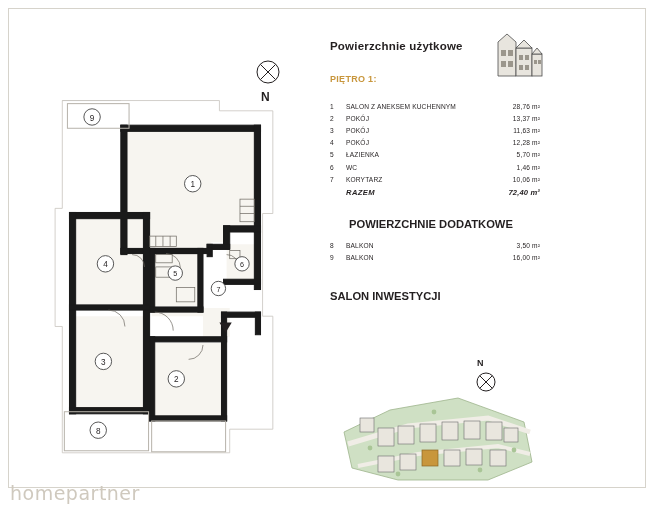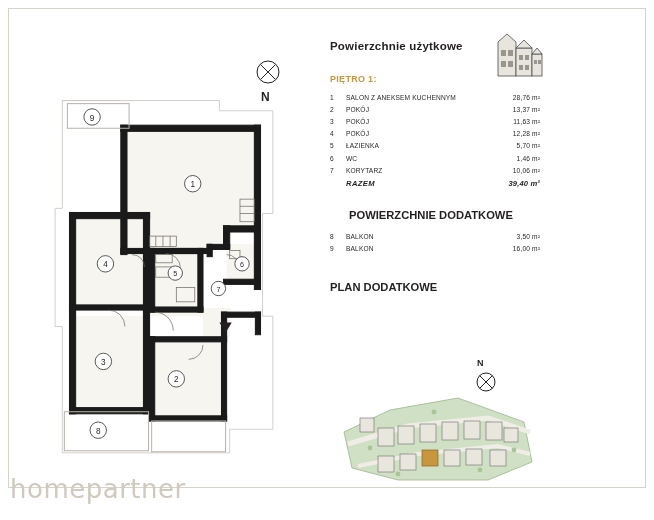--- a/index.html
+++ b/index.html
@@ -48,21 +48,21 @@
     top: 28px;
     width: 76px;
     height: 52px;
   }
   .section-label {
     font-size: 9px;
     font-weight: bold;
     color: #c8963c;
     letter-spacing: .3px;
     margin-top: 22px;
-    margin-bottom: 7px;
+    margin-bottom: 16px;
   }
   table.areas {
     border-collapse: collapse;
     width: 210px;
     font-size: 6.6px;
     letter-spacing: .15px;
   }
   table.areas td {
     padding: 2.6px 0 2.6px 0;
     vertical-align: top;
@@ -90,21 +90,21 @@
     font-size: 11.2px;
     font-weight: bold;
     margin-top: 26px;
   }
 
   
   .logo {
     position: absolute;
     left: 10px;
     bottom: 8px;
-    font-size: 26px;
+    font-size: 19px;
     color: #d9d5cd;
     letter-spacing: .5px;
     font-family: "DejaVu Sans", sans-serif;
   }
   .logo .b { color: #cfc9be; }
 
   
   .compass-main {
     position: absolute;
     left: 248px; top: 58px;
@@ -188,21 +188,21 @@
           <td class="area">1,46 m²</td>
         </tr>
         <tr>
           <td class="num">7</td>
           <td class="name">KORYTARZ</td>
           <td class="area">10,06 m²</td>
         </tr>
         <tr class="sum-row">
           <td class="num"></td>
           <td class="name">RAZEM</td>
-          <td class="area">39,40 m²</td>
+          <td class="area">72,40 m²</td>
         </tr>
       </tbody>
     </table>
 
     <div class="heading2">POWIERZCHNIE DODATKOWE</div>
 
     <table class="areas">
       <tbody>
         <tr>
           <td class="num">8</td>
@@ -210,21 +210,21 @@
           <td class="area">3,50 m²</td>
         </tr>
         <tr>
           <td class="num">9</td>
           <td class="name">BALKON</td>
           <td class="area">16,00 m²</td>
         </tr>
       </tbody>
     </table>
 
-    <div class="heading3">PLAN DODATKOWE</div>
+    <div class="heading3">SALON INWESTYCJI</div>
   </div>
 
   <div class="mini-house">
     <svg width="76" height="52" viewBox="0 0 76 52">
       <g fill="#e8e5de" stroke="#4b4b4b" stroke-width="0.8">
         <polygon points="18,18 18,48 36,48 36,14 27,6 18,14"></polygon>
         <rect x="36" y="20" width="16" height="28"></rect>
         <rect x="52" y="26" width="10" height="22"></rect>
         <polygon points="36,20 44,12 52,20"></polygon>
         <polygon points="52,26 57,20 62,26"></polygon>

